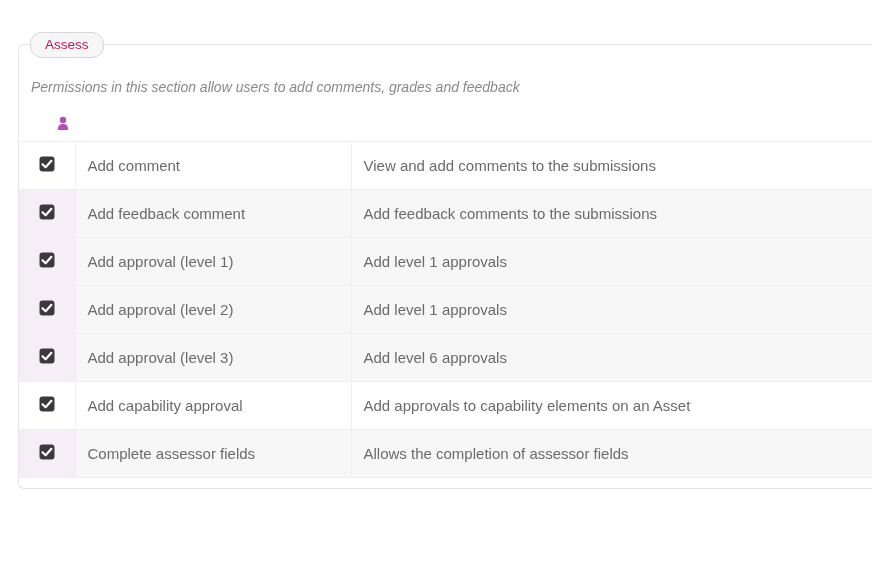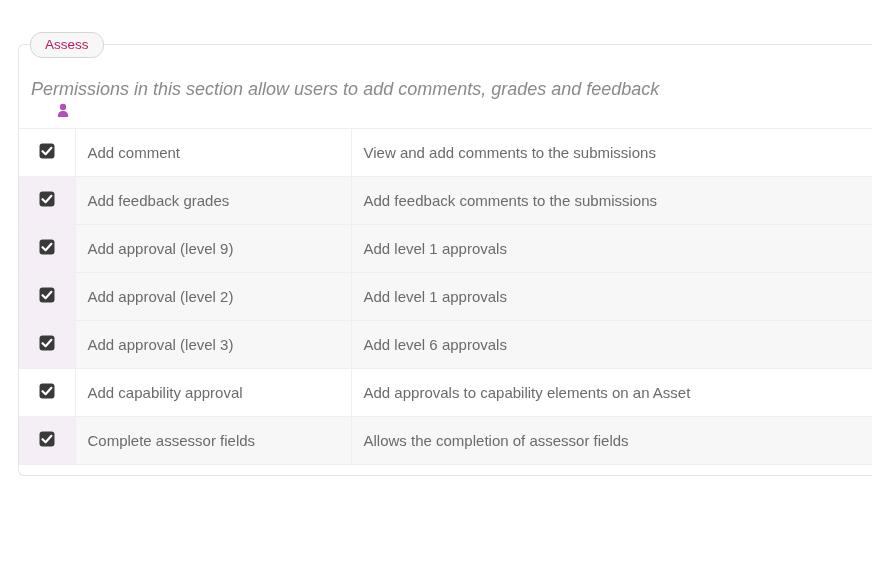--- a/index.html
+++ b/index.html
@@ -30,22 +30,22 @@
   .panel {
     border: 1px solid #e5e5e5;
     border-right: none;
     border-radius: 6px 0 0 6px;
     padding: 22px 0 0 0;
     margin-top: 0;
   }
   .section-desc {
     font-style: italic;
     color: #8a8a8a;
-    font-size: 18px;
-    margin: 12px 0 2px 12px;
+    font-size: 14px;
+    margin: 12px 0 20px 12px;
   }
   .icon-row {
     padding: 0 0 10px 36px;
   }
   .person-icon svg { display: block; }
   table.perm {
     width: 100%;
     border-collapse: collapse;
     margin-bottom: 10px;
   }
@@ -112,30 +112,30 @@
     </svg></span></td>
             <td class="label">Add comment</td>
             <td class="desc">View and add comments to the submissions</td>
           </tr>
           <tr class="alt">
             <td class="chk"><span class="cb">
     <svg width="16" height="16" viewBox="0 0 16 16">
       <rect x="0.5" y="0.5" width="15" height="15" rx="3" ry="3" fill="#3a3a3a"></rect>
       <path d="M3.5 8.2 L6.6 11.2 L12.4 4.8" stroke="#ffffff" stroke-width="2.2" fill="none" stroke-linecap="round" stroke-linejoin="round"></path>
     </svg></span></td>
-            <td class="label">Add feedback grades</td>
+            <td class="label">Add feedback comment</td>
             <td class="desc">Add feedback comments to the submissions</td>
           </tr>
           <tr class="alt">
             <td class="chk"><span class="cb">
     <svg width="16" height="16" viewBox="0 0 16 16">
       <rect x="0.5" y="0.5" width="15" height="15" rx="3" ry="3" fill="#3a3a3a"></rect>
       <path d="M3.5 8.2 L6.6 11.2 L12.4 4.8" stroke="#ffffff" stroke-width="2.2" fill="none" stroke-linecap="round" stroke-linejoin="round"></path>
     </svg></span></td>
-            <td class="label">Add approval (level 9)</td>
+            <td class="label">Add approval (level 1)</td>
             <td class="desc">Add level 1 approvals</td>
           </tr>
           <tr class="alt">
             <td class="chk"><span class="cb">
     <svg width="16" height="16" viewBox="0 0 16 16">
       <rect x="0.5" y="0.5" width="15" height="15" rx="3" ry="3" fill="#3a3a3a"></rect>
       <path d="M3.5 8.2 L6.6 11.2 L12.4 4.8" stroke="#ffffff" stroke-width="2.2" fill="none" stroke-linecap="round" stroke-linejoin="round"></path>
     </svg></span></td>
             <td class="label">Add approval (level 2)</td>
             <td class="desc">Add level 1 approvals</td>

